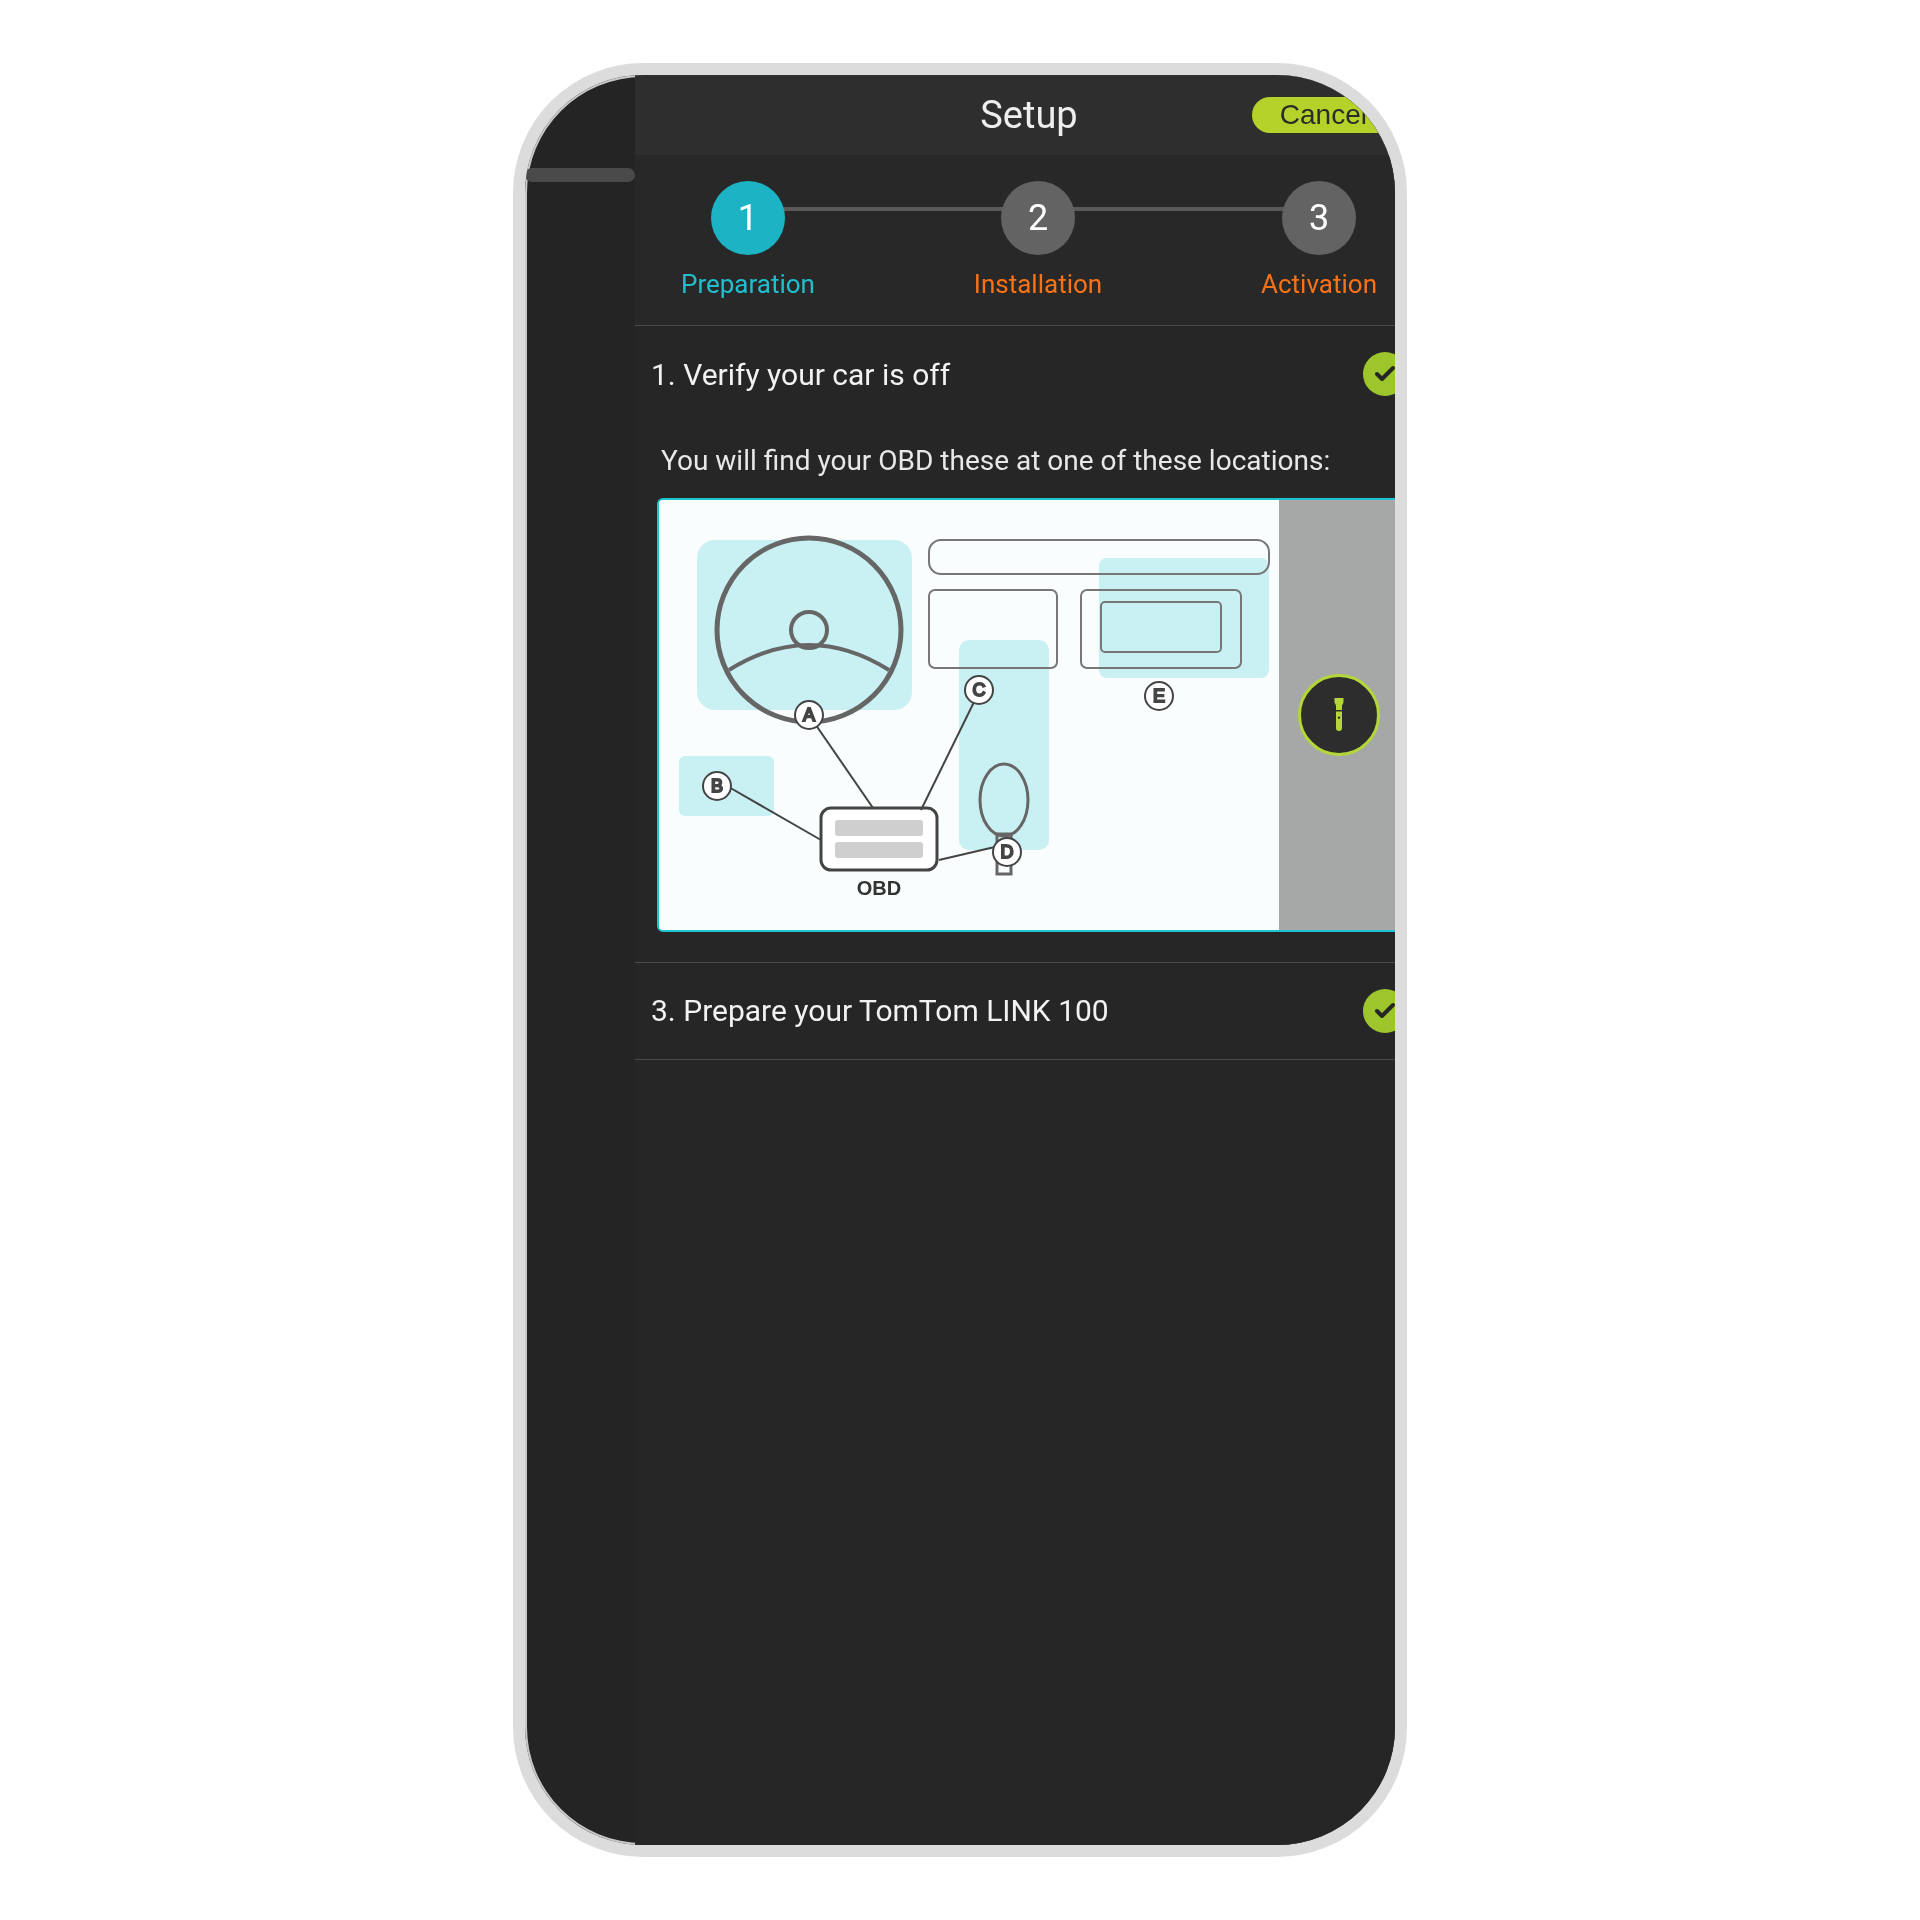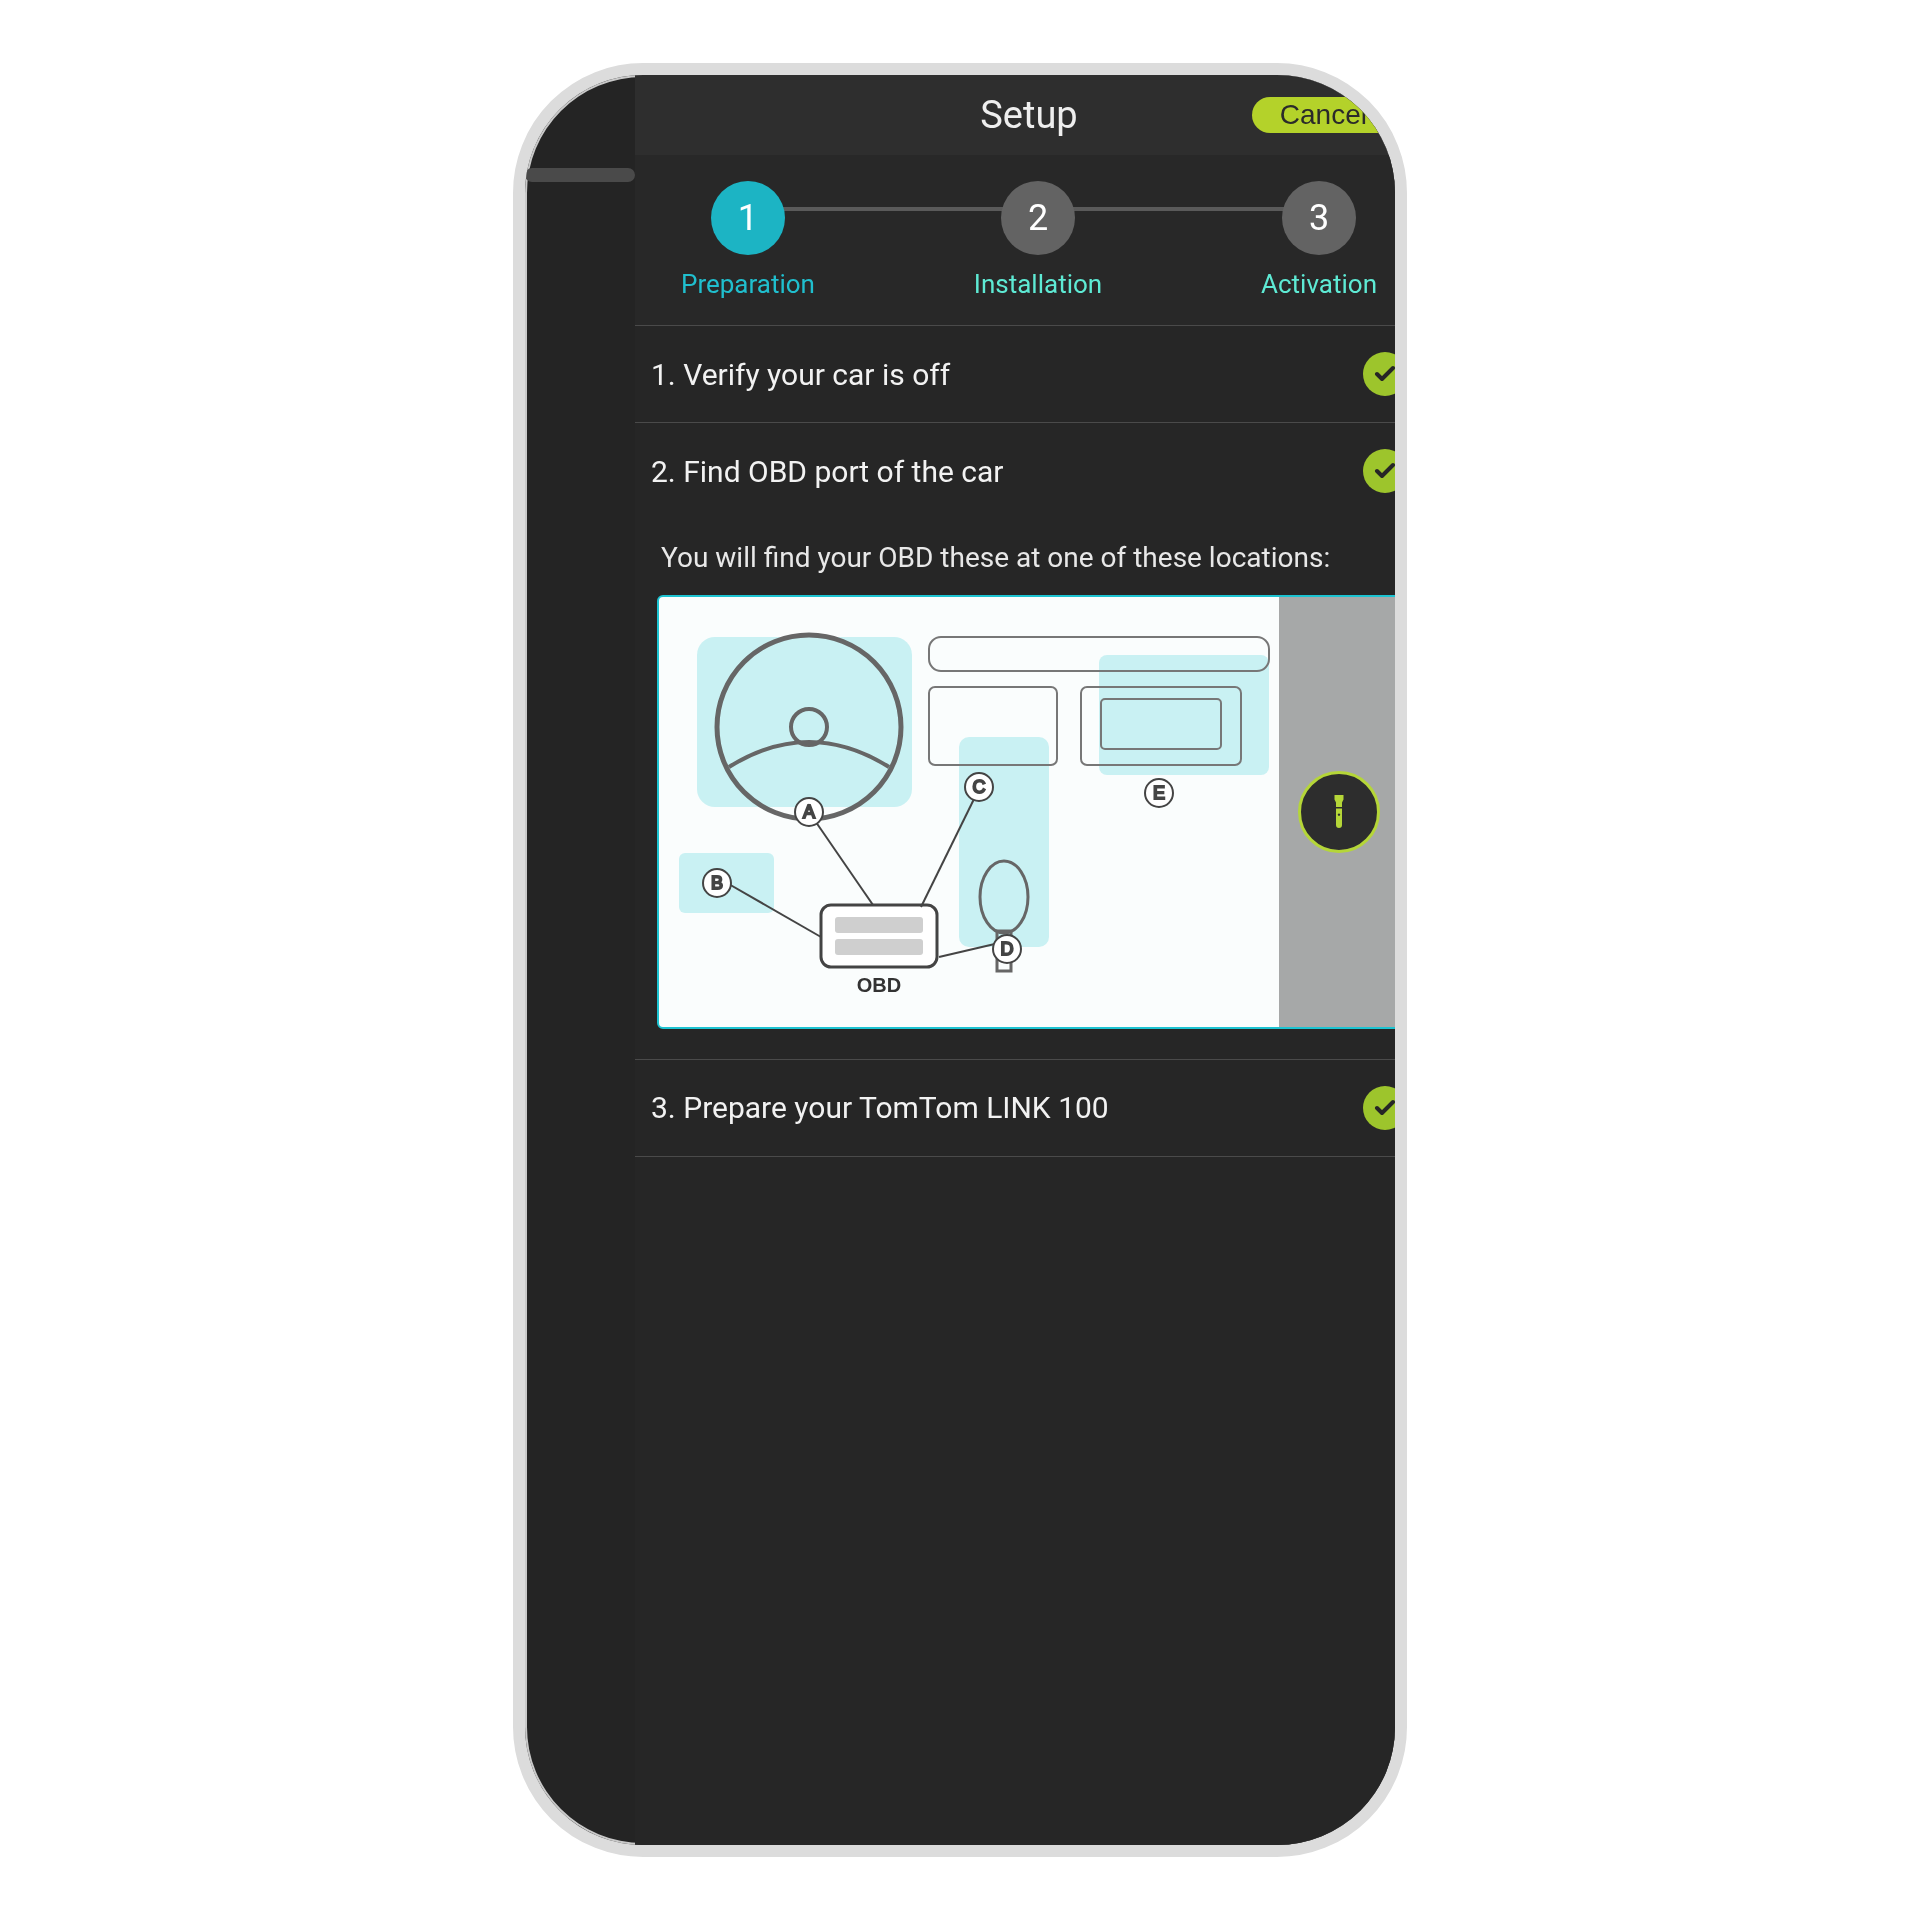--- a/index.html
+++ b/index.html
@@ -99,21 +99,21 @@
     width:74px; height:74px;
     border-radius:50%;
     display:flex;
     align-items:center;
     justify-content:center;
     font-size:36px;
     color:#ffffff;
     background:#636363;
   }
   .step.active .step-circle{ background:#1cb4c4; }
-  .step-label{ font-size:26px; color:#5eead4; }
+  .step-label{ font-size:26px; color:#f97316; }
   .step.active .step-label{ color:#20bfce; }
   .content{
     flex:1;
     overflow:hidden;
     display:flex;
     flex-direction:column;
     background:#262626;
   }
   .instruction{
     padding:28px 26px 18px;
@@ -218,28 +218,20 @@
 
       <div class="item">
         <span>1. Verify your car is off</span>
         <span class="check">
           <svg viewBox="0 0 24 24">
               <path fill="none" stroke="#262626" stroke-width="4" stroke-linecap="round" stroke-linejoin="round" d="M4 12l5 5L20 6"></path>
             </svg>
         </span>
       </div>
 
-      <div class="item">
-        <span>2. Find OBD port of the car</span>
-        <span class="check">
-          <svg viewBox="0 0 24 24">
-              <path fill="none" stroke="#262626" stroke-width="4" stroke-linecap="round" stroke-linejoin="round" d="M4 12l5 5L20 6"></path>
-            </svg>
-        </span>
-      </div>
 
       <div class="sub">You will find your OBD these at one of these locations:</div>
 
       <div class="diagram-panel">
         <svg class="diagram-svg" viewBox="0 0 620 430">
 
           <rect x="38" y="40" width="215" height="170" rx="18" fill="#c9f1f3"></rect>
           <rect x="20" y="256" width="95" height="60" rx="6" fill="#c9f1f3"></rect>
           <rect x="300" y="140" width="90" height="210" rx="10" fill="#c9f1f3"></rect>
           <rect x="440" y="58" width="170" height="120" rx="8" fill="#c9f1f3"></rect>

